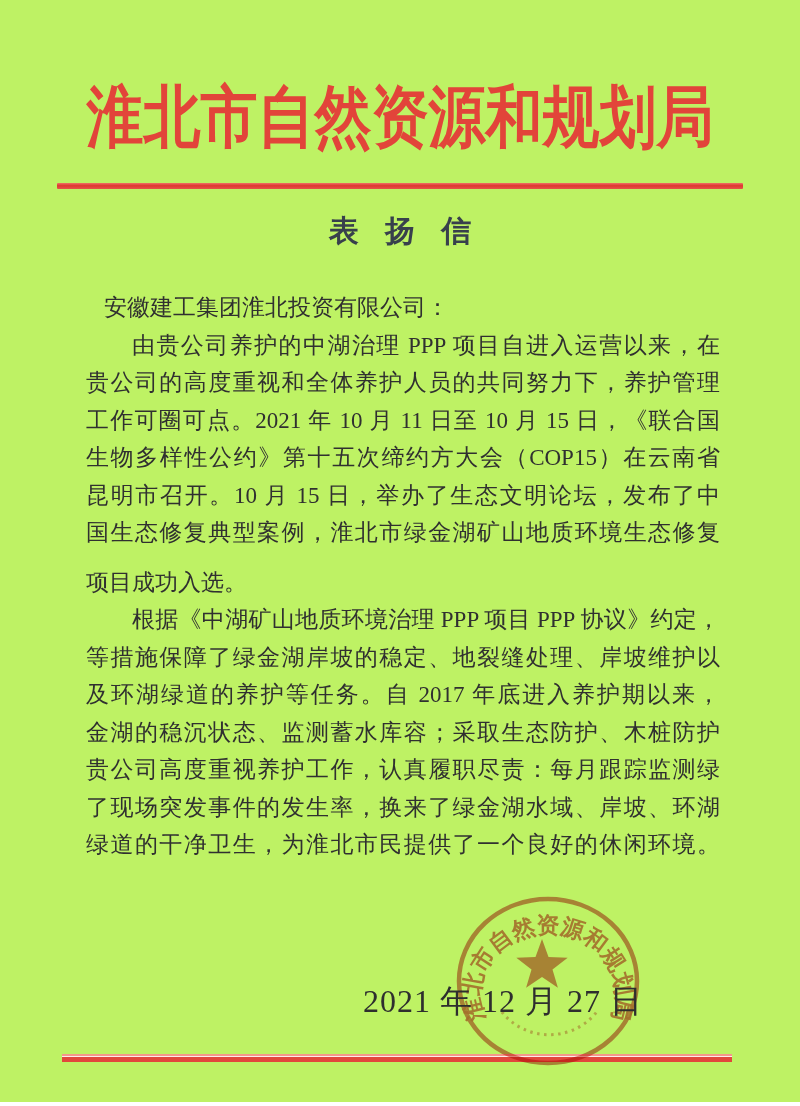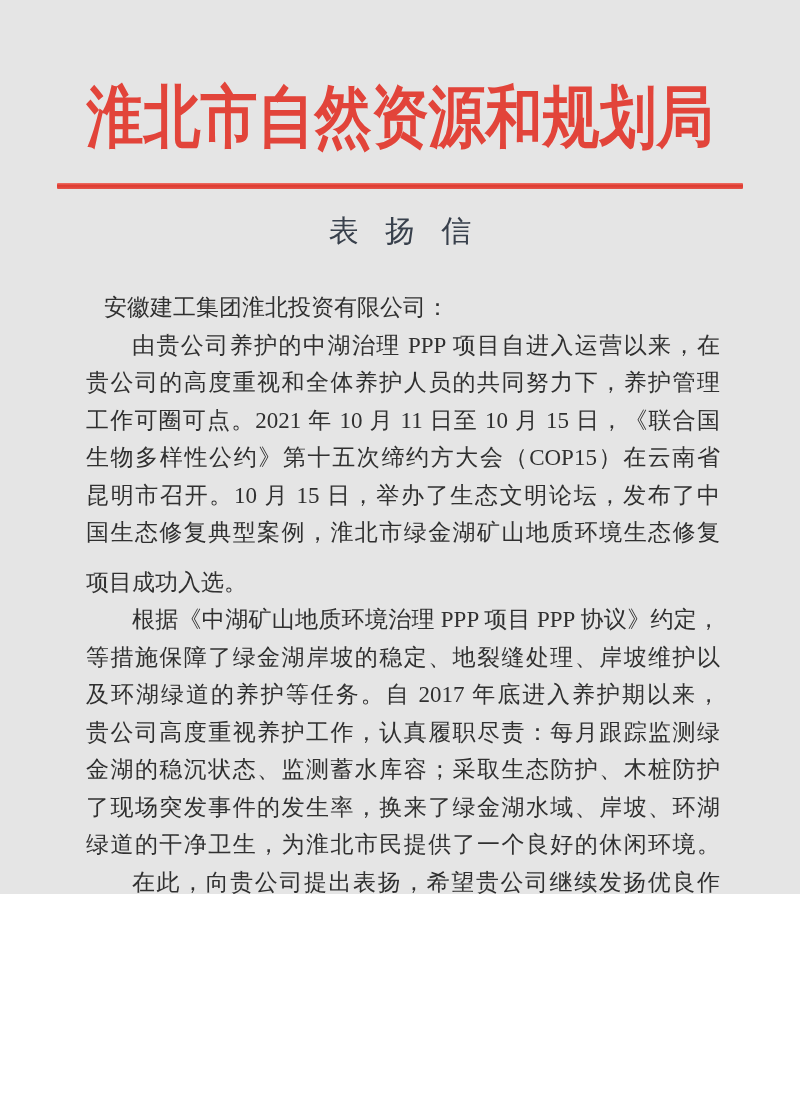--- a/index.html
+++ b/index.html
@@ -1,20 +1,20 @@
 <!DOCTYPE html>
 <html><head>
 <meta charset="utf-8">
 <style>
   html,body { margin:0; padding:0; background:#ffffff; }
   .page {
     position: relative;
     width: 800px;
-    height: 894px;
-    background: #e5e5e5;
+    height: 1102px;
+    background: #bef264;
     overflow: hidden;
     font-family: "Liberation Serif", "DejaVu Serif", serif;
   }
 
   
   .org-name {
     position: absolute;
     top: 74px; left: 0; right: 0;
     text-align: center;
     font-size: 57px;
@@ -34,21 +34,21 @@
     border-radius: 1px;
   }
 
   
   .letter-title {
     position: absolute;
     top: 211px; left: 0; right: 0;
     text-align: center;
     font-family: "Liberation Sans", "DejaVu Sans", sans-serif;
     font-size: 30px;
-    font-weight: 400;
+    font-weight: 700;
     color: #38404c;
     letter-spacing: 9px;
     padding-left: 9px;
     white-space: nowrap;
   }
 
   
   .body-block {
     position: absolute;
     top: 277px; left: 86px;
@@ -112,30 +112,26 @@
       <div class="bline jline">生物多样性公约》第十五次缔约方大会（COP15）在云南省</div>
       <div class="bline jline">昆明市召开。10 月 15 日，举办了生态文明论坛，发布了中</div>
       <div class="bline jline">国生态修复典型案例，淮北市绿金湖矿山地质环境生态修复</div>
       <div class="bline lline">项目成功入选。</div>
     </div>
 
     <div>
       <div class="bline jline ind">根据《中湖矿山地质环境治理 PPP 项目 PPP 协议》约定，</div>
       <div class="bline jline">等措施保障了绿金湖岸坡的稳定、地裂缝处理、岸坡维护以</div>
       <div class="bline jline">及环湖绿道的养护等任务。自 2017 年底进入养护期以来，</div>
+      <div class="bline jline">金湖的稳沉状态、监测蓄水库容；采取生态防护、木桩防护</div>
       <div class="bline jline">贵公司高度重视养护工作，认真履职尽责：每月跟踪监测绿</div>
-      <div class="bline jline">金湖的稳沉状态、监测蓄水库容；采取生态防护、木桩防护</div>
       <div class="bline jline">了现场突发事件的发生率，换来了绿金湖水域、岸坡、环湖</div>
       <div class="bline jline">绿道的干净卫生，为淮北市民提供了一个良好的休闲环境。</div>
     </div>
 
-    <div>
-      <div class="bline jline ind">在此，向贵公司提出表扬，希望贵公司继续发扬优良作</div>
-      <div class="bline lline">风，圆满完成今后的养护工作。</div>
-    </div>
   </div>
 
   <div class="date-line">2021 年 12 月 27 日</div>
 
   <svg class="official-seal" viewBox="0 0 200 182" xmlns="http://www.w3.org/2000/svg">
     <ellipse cx="100" cy="90" rx="89" ry="82" fill="none" stroke="#d4574d" stroke-width="4.5" opacity="0.85"></ellipse>
     <path id="sealArc" d="M 37 127 A 68 62 0 1 1 163 127" fill="none"></path>
     <text font-size="23" font-weight="bold" fill="#d4574d" opacity="0.9" font-family="Liberation Serif, DejaVu Serif, serif">
       <textPath href="#sealArc" startOffset="50%" text-anchor="middle">淮北市自然资源和规划局</textPath>
     </text>

